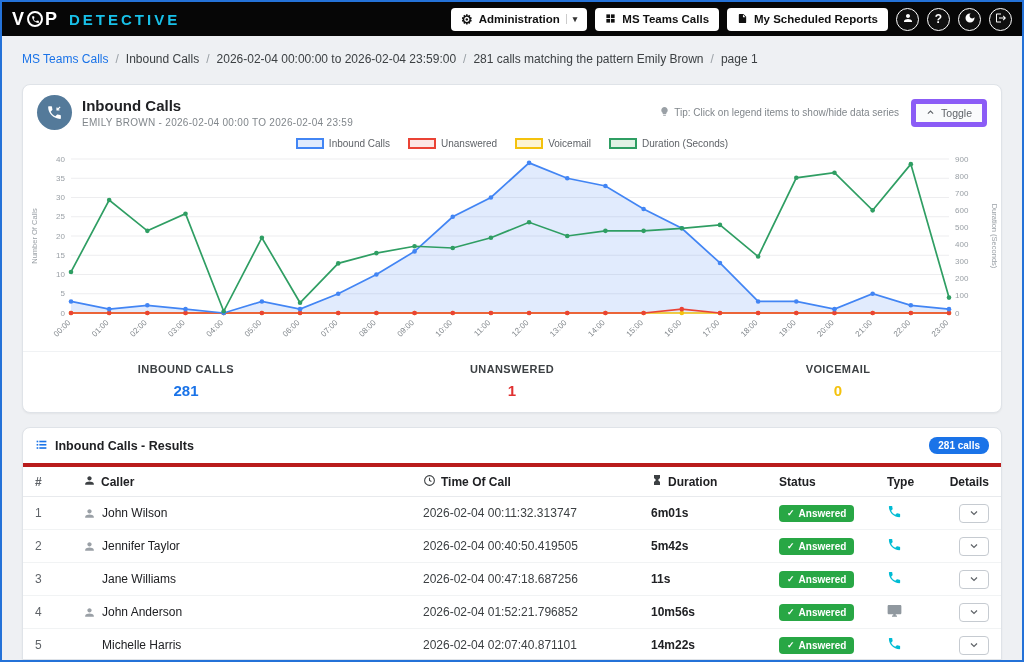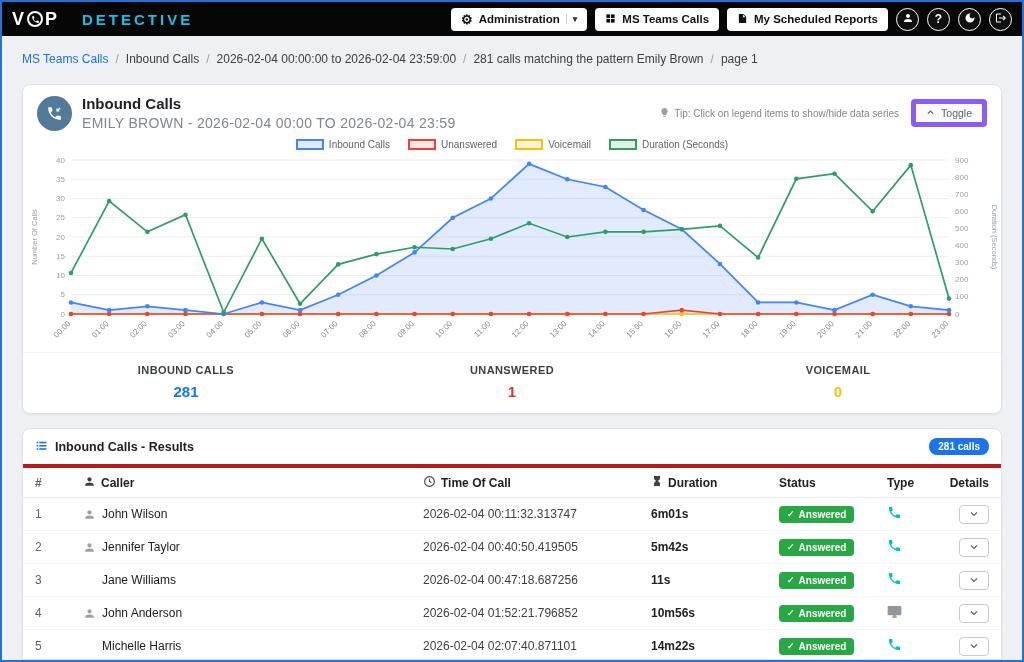--- a/index.html
+++ b/index.html
@@ -5,40 +5,40 @@
   html,body{margin:0;padding:0;}
   body{width:1024px;height:662px;font-family:"Liberation Sans",sans-serif;background:#dfe3e8;}
   *{box-sizing:border-box;}
   button{font-family:inherit;cursor:pointer;}
   .page{width:1024px;height:662px;border:2px solid #2472d8;background:#eef0f3;overflow:hidden;display:flex;flex-direction:column;}
 
   
   .topbar{background:#060606;height:34px;display:flex;align-items:center;padding:0 10px;flex-shrink:0;}
   .logo{display:flex;align-items:center;font-weight:bold;color:#fff;font-size:18px;letter-spacing:1px;}
   .logo .o-icon{width:16px;height:16px;border:2px solid #fff;border-radius:50%;display:flex;align-items:center;justify-content:center;margin:0 2px;}
-  .logo .detective{color:#18c0e8;letter-spacing:3px;margin-left:24px;font-size:15px;}
+  .logo .detective{color:#18c0e8;letter-spacing:3px;margin-left:11px;font-size:15px;}
   .topbar-right{margin-left:auto;display:flex;align-items:center;gap:8px;}
   .tb-btn{background:#fff;border:none;border-radius:4px;height:23px;padding:0 10px;display:flex;align-items:center;gap:6px;font-size:11.5px;font-weight:bold;color:#111;}
   .tb-btn .caret{font-size:9px;color:#333;border-left:1px solid #ccc;padding-left:6px;}
   .tb-circle{width:23px;height:23px;border-radius:50%;border:1.5px solid #fff;background:#101010;color:#fff;display:flex;align-items:center;justify-content:center;font-size:12px;font-weight:bold;padding:0;}
   .gear{font-size:13px;line-height:1;}
 
   
   .breadcrumb{padding:16px 20px 18px;font-size:12px;color:#3c4043;}
   .breadcrumb .link{color:#1a73e8;}
   .breadcrumb .sep{color:#9aa0a6;margin:0 7px;}
 
   
   .card{background:#fff;border:1px solid #dfe3e8;border-radius:8px;margin:0 20px;box-shadow:0 1px 2px rgba(0,0,0,.05);}
 
   
   .cc-header{display:flex;align-items:center;padding:10px 14px 4px;}
   .cc-icon{width:35px;height:35px;border-radius:50%;background:#547a9a;display:flex;align-items:center;justify-content:center;margin-right:10px;flex-shrink:0;}
   .cc-title{font-size:15px;font-weight:bold;color:#202124;}
-  .cc-subtitle{font-size:14px;color:#80868b;letter-spacing:.3px;margin-top:3px;}
+  .cc-subtitle{font-size:10px;color:#80868b;letter-spacing:.3px;margin-top:3px;}
   .cc-right{margin-left:auto;display:flex;align-items:center;gap:12px;}
   .tip{font-size:10px;color:#80868b;display:flex;align-items:center;gap:4px;justify-content:center;}
   .toggle-btn{border:5px solid #8b5cf6;background:#fafbfc;border-radius:4px;padding:3px 10px;font-size:10.5px;color:#5f6368;display:flex;gap:6px;align-items:center;}
 
   .legend{display:flex;justify-content:center;gap:18px;padding:4px 0 2px;}
   .legend-item{display:flex;align-items:center;gap:5px;font-size:10px;color:#5f6368;cursor:pointer;}
   .legend-swatch{width:28px;height:11px;border:2px solid;display:inline-block;}
 
   .chart-wrap{padding:0 4px;}
   #chart-svg{display:block;margin:0 auto;}

